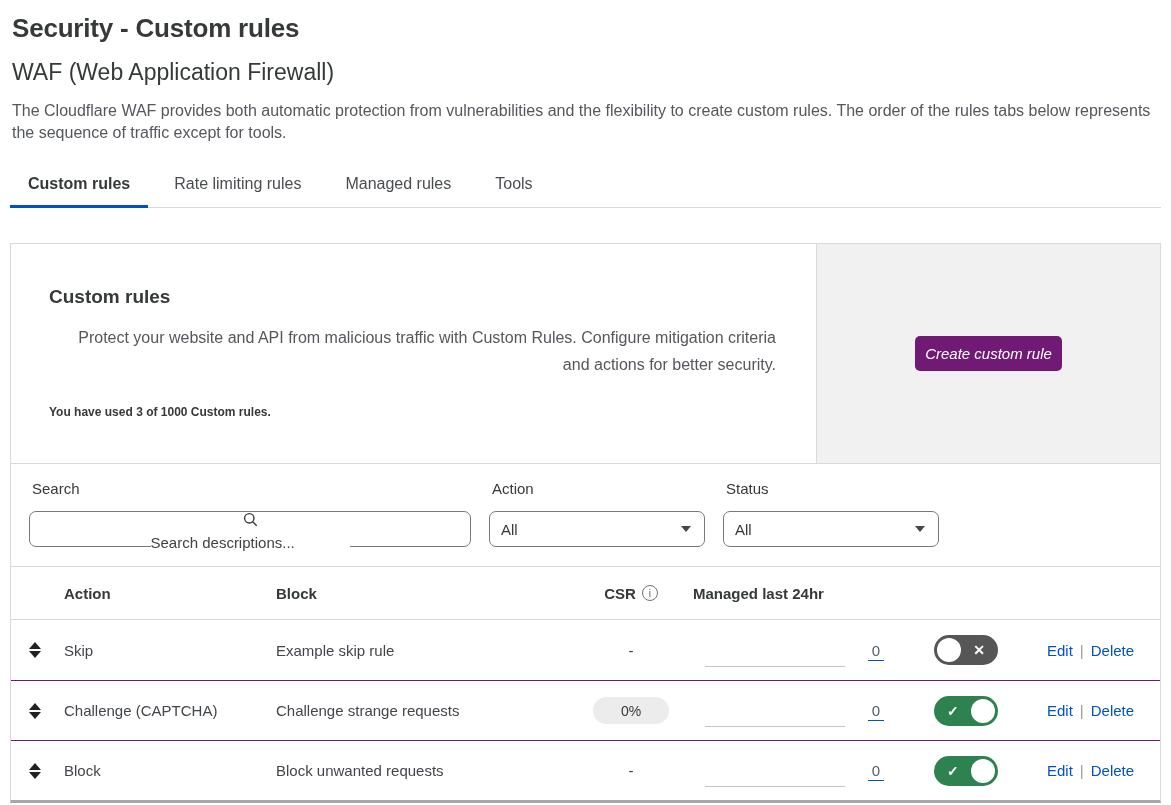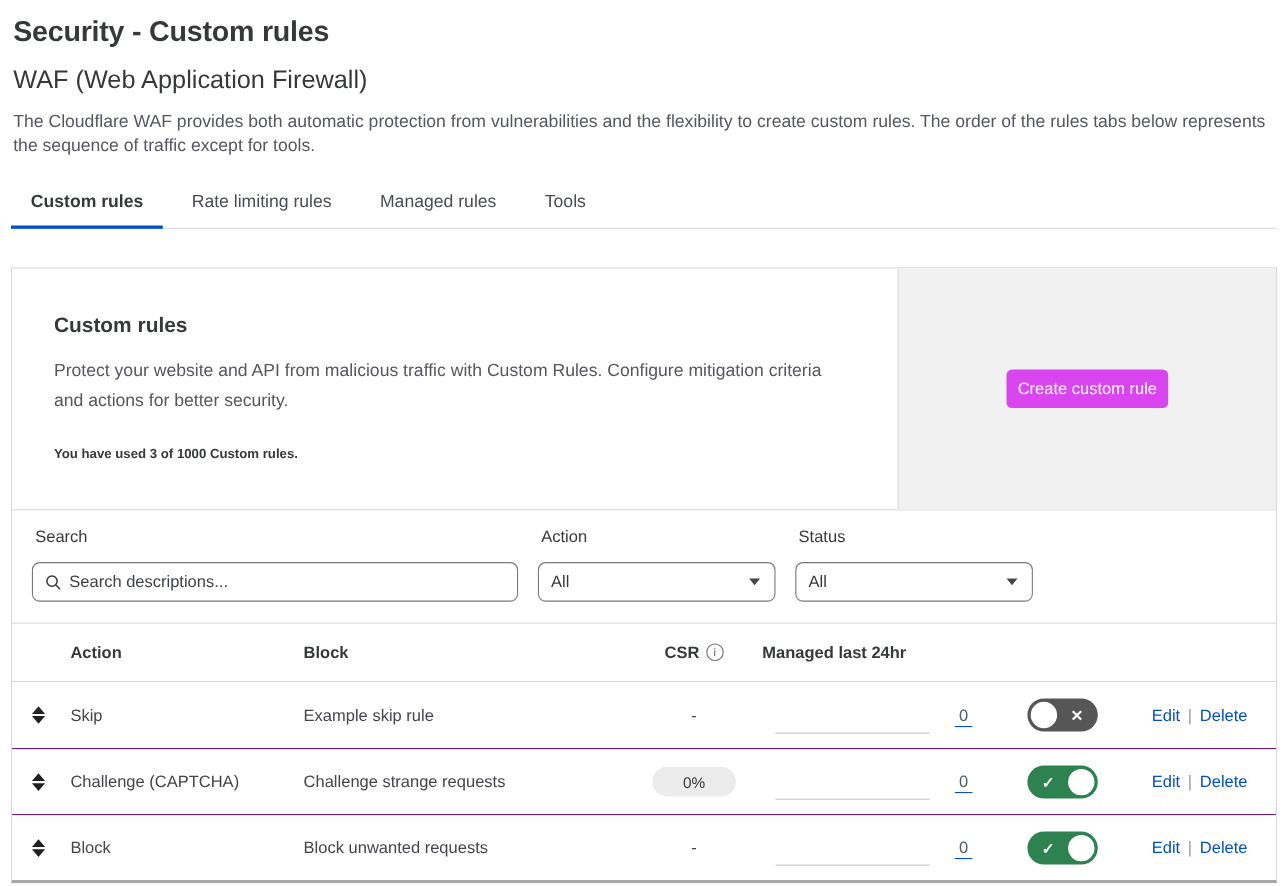--- a/index.html
+++ b/index.html
@@ -28,40 +28,40 @@
   }
   .tab.active { font-weight: 700; color: #36393a; border-bottom-color: #0051c3; }
 
   
   .panel { margin-top: 35px; border: 1px solid #d9d9d9; border-bottom: 3px solid #a8a8a8; }
 
   
   .intro { display: flex; height: 220px; border-bottom: 1px solid #d9d9d9; }
   .intro-left { flex: 1; padding: 42px 40px 0 38px; }
   .intro-heading { font-size: 19px; font-weight: 600; margin-bottom: 16px; }
-  .intro-desc { font-size: 16px; line-height: 27px; color: #54575c; max-width: 732px; }
+  .intro-desc { font-size: 16px; line-height: 27px; color: #54575c; max-width: 732px; text-align: right; }
   .intro-usage { margin-top: 27px; font-size: 12px; font-weight: 700; color: #36393a; }
   .intro-right {
     width: 344px; background: #f1f1f1; border-left: 1px solid #d9d9d9;
     display: flex; align-items: center; justify-content: center;
   }
   .btn-primary {
-    background: #d946ef; color: #fff; border: none; border-radius: 5px;
+    background: #701a75; color: #fff; border: none; border-radius: 5px;
     font-family: "Liberation Sans", sans-serif;
-    font-size: 15px; padding: 9px 10px; cursor: pointer;
+    font-size: 15px; padding: 9px 10px; cursor: pointer; font-style: italic;
   }
 
   
   .filters { display: flex; gap: 18px; padding: 16px 18px 19px 18px; }
   .filter-label { display: block; font-size: 15px; color: #36393a; margin: 0 0 14px 3px; }
   .field {
     height: 36px; border: 1px solid #797979; border-radius: 7px; background: #fff;
     display: flex; align-items: center; padding: 0 11px; gap: 7px;
   }
-  .search-field { width: 442px; }
+  .search-field { width: 442px; flex-direction: column; }
   .search-field input {
     border: none; outline: none; flex: 1; font-size: 15px;
     font-family: "Liberation Sans", sans-serif; color: #36393a;
   }
   .search-field input::placeholder { color: #3f4245; opacity: 1; }
   .select-field { width: 216px; justify-content: space-between; cursor: pointer; }
   .select-value { font-size: 15px; color: #36393a; }
   .caret-down {
     width: 0; height: 0; border-left: 5px solid transparent; border-right: 5px solid transparent;
     border-top: 6px solid #43464a; margin-right: 2px;

